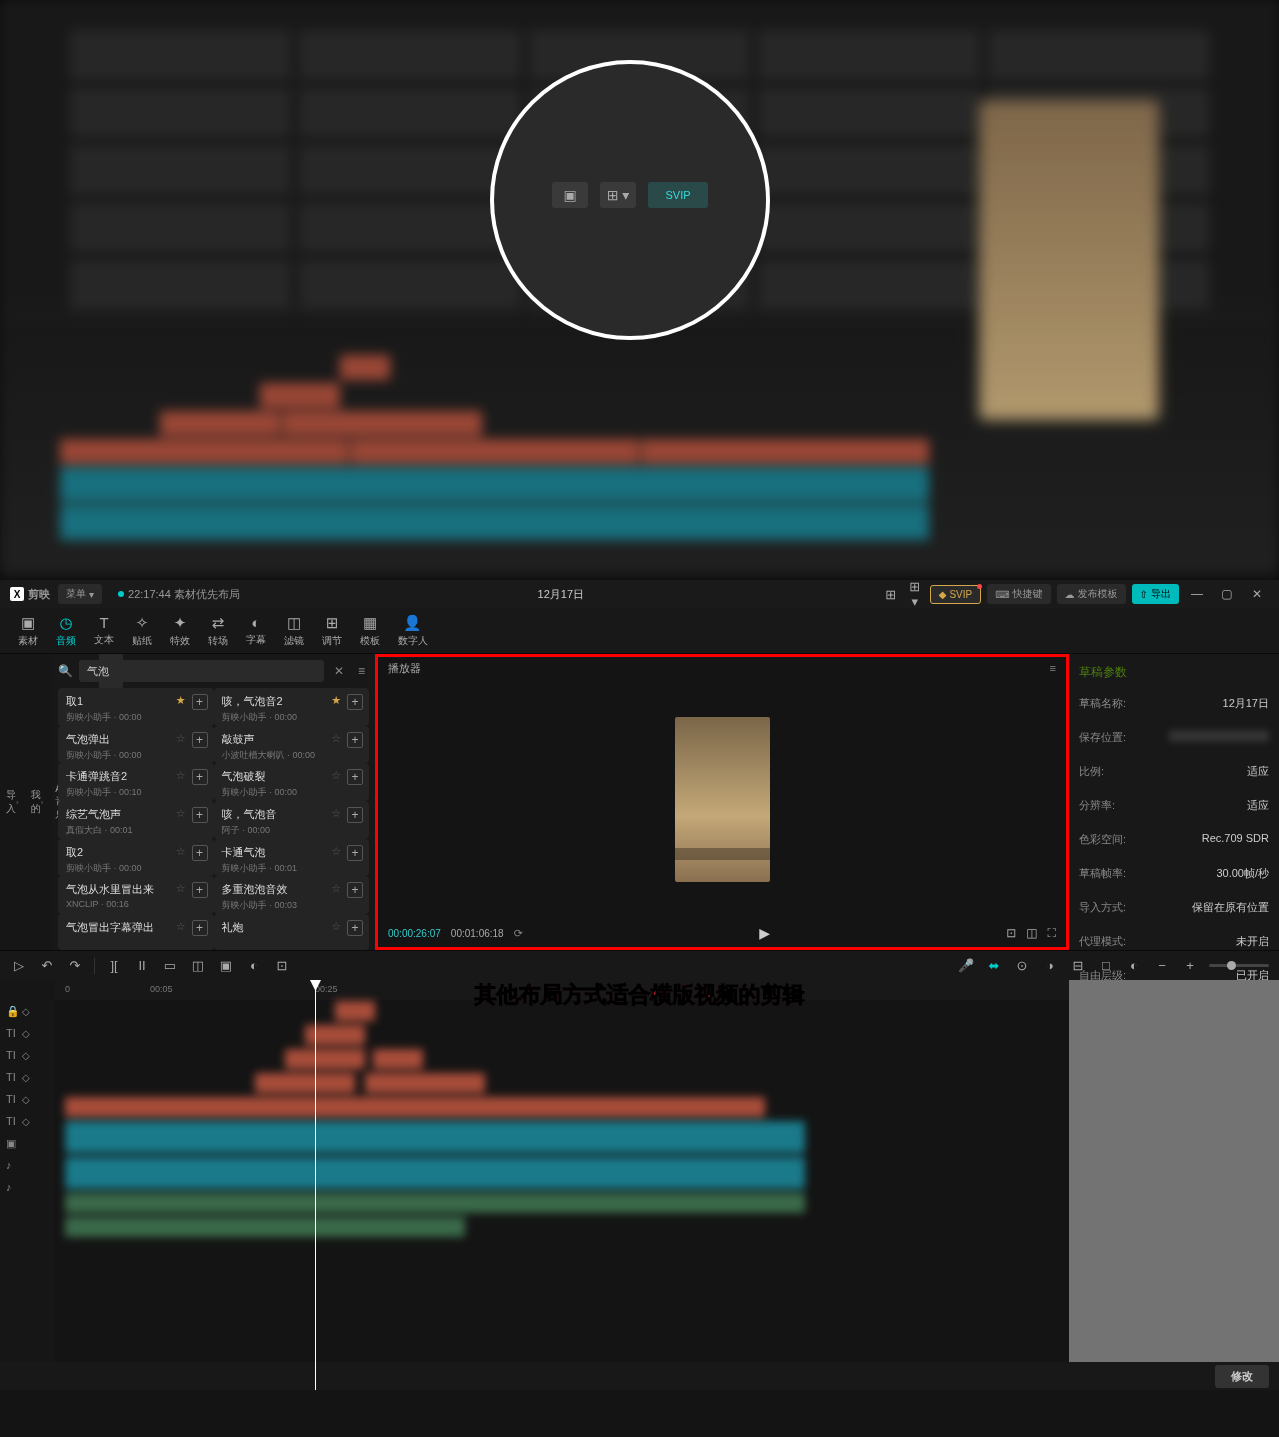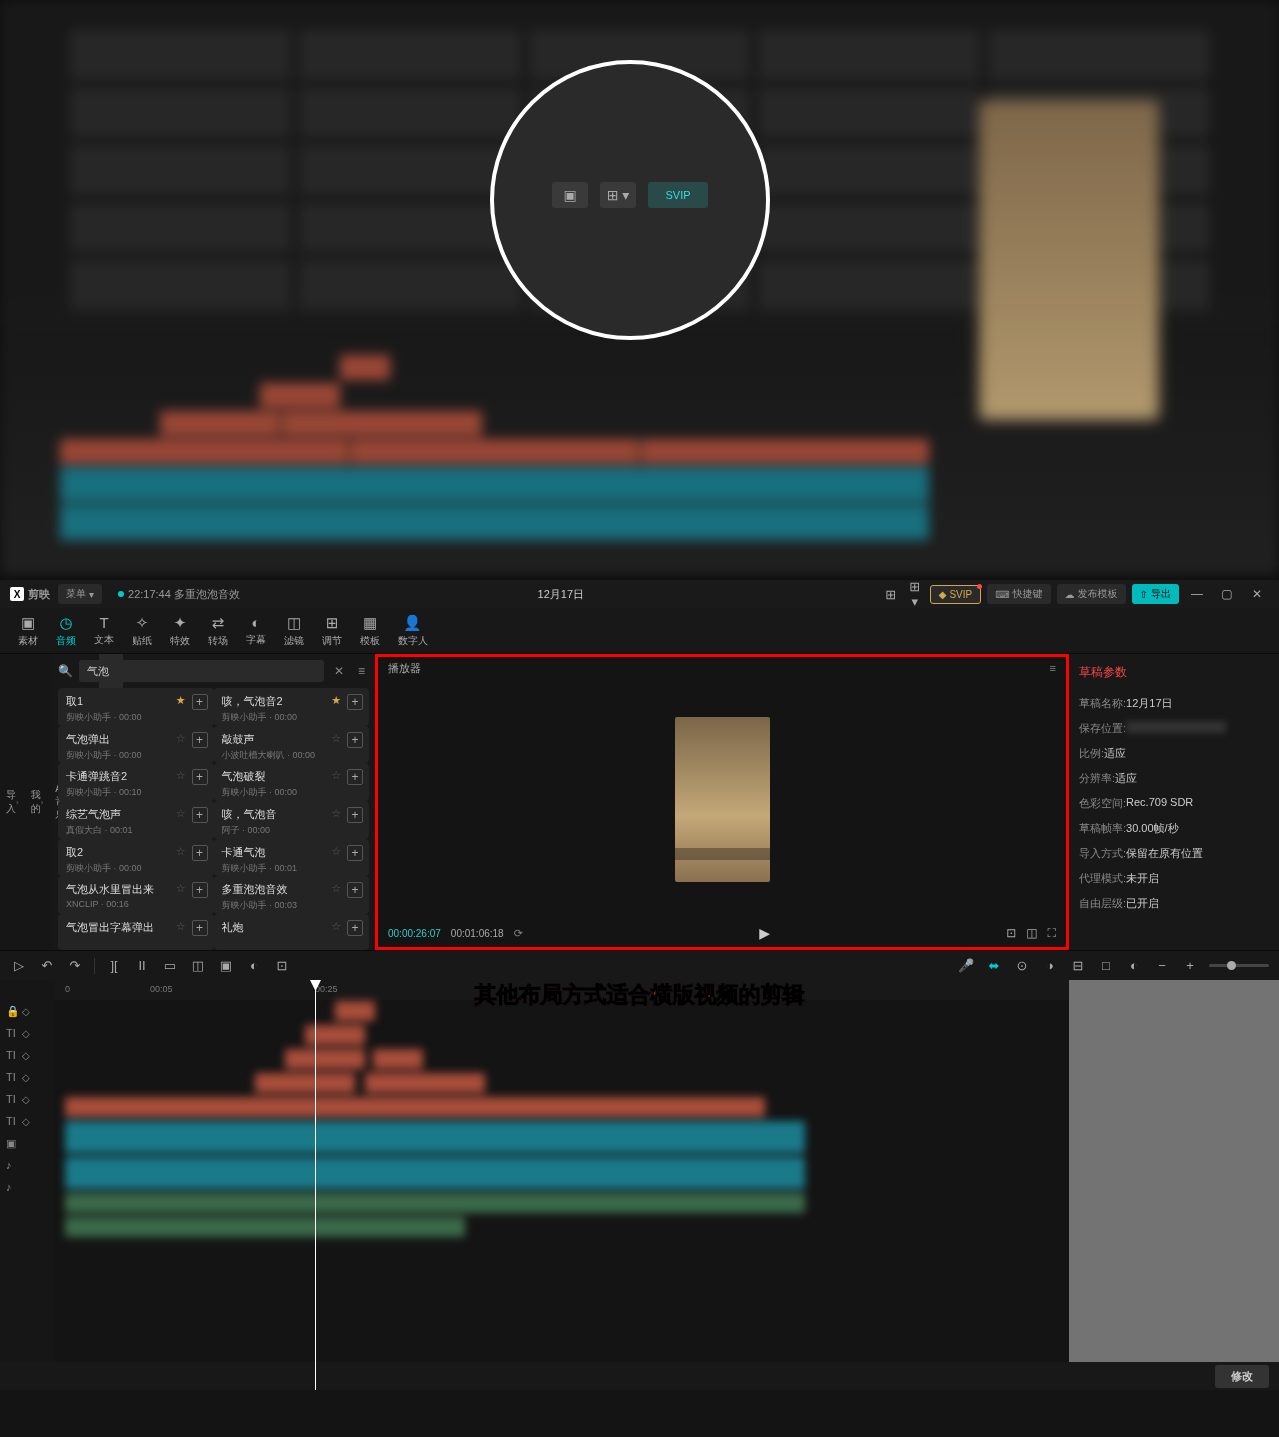--- a/index.html
+++ b/index.html
@@ -81,22 +81,22 @@
 .preview-footer { height: 28px; display: flex; align-items: center; padding: 0 10px; gap: 10px; font-size: 10px; }
 .time-curr { color: #3cc; }
 .time-total { color: #aaa; }
 .pf-center { flex: 1; text-align: center; }
 .play-btn { font-size: 14px; color: #ccc; cursor: pointer; }
 .pf-right { display: flex; gap: 10px; align-items: center; }
 .pf-icon { font-size: 12px; color: #aaa; cursor: pointer; }
 
 
 .right-panel { width: 210px; background: #181818; padding: 10px; font-size: 11px; }
-.rp-title { color: #ef4444; margin-bottom: 10px; font-size: 12px; }
-.rp-row { display: flex; padding: 5px 0; color: #999; }
+.rp-title { color: #4d7c0f; margin-bottom: 10px; font-size: 12px; }
+.rp-row { display: flex; justify-content: space-between; padding: 5px 0; color: #999; margin-top: 9px; }
 .rp-label { color: #888; }
 .rp-value { color: #ccc; }
 .rp-value.blurred { filter: blur(3px); background: #333; width: 100px; height: 12px; border-radius: 2px; }
 
 
 .tl-toolbar { height: 30px; background: #181818; display: flex; align-items: center; padding: 0 10px; gap: 10px; border-top: 1px solid #0a0a0a; }
 .tl-tool { font-size: 13px; color: #aaa; cursor: pointer; width: 18px; text-align: center; }
 .tl-sep { width: 1px; height: 16px; background: #333; }
 .tl-spacer { flex: 1; }
 .tl-slider { width: 60px; height: 3px; background: #444; border-radius: 2px; position: relative; }
@@ -198,21 +198,21 @@
 <div class="bottom-section">
 
   <div class="titlebar">
     <div class="app-logo">
       <span class="logo-mark">X</span>
       <span>剪映</span>
     </div>
     <div class="tb-btn" style="margin-left:8px"><span>菜单</span> ▾</div>
     <div class="save-info">
       <span class="save-dot"></span>
-      <span>22:17:44 多重泡泡音效</span>
+      <span>22:17:44 素材优先布局</span>
     </div>
     <div class="center">12月17日</div>
     <div class="right-btns">
       <span class="tl-tool">⊞</span>
       <span class="tl-tool">⊞ ▾</span>
       <div class="tb-btn svip">
           <span>◆</span>
           <span>SVIP</span>
           <span class="svip-dot"></span>
         </div>

